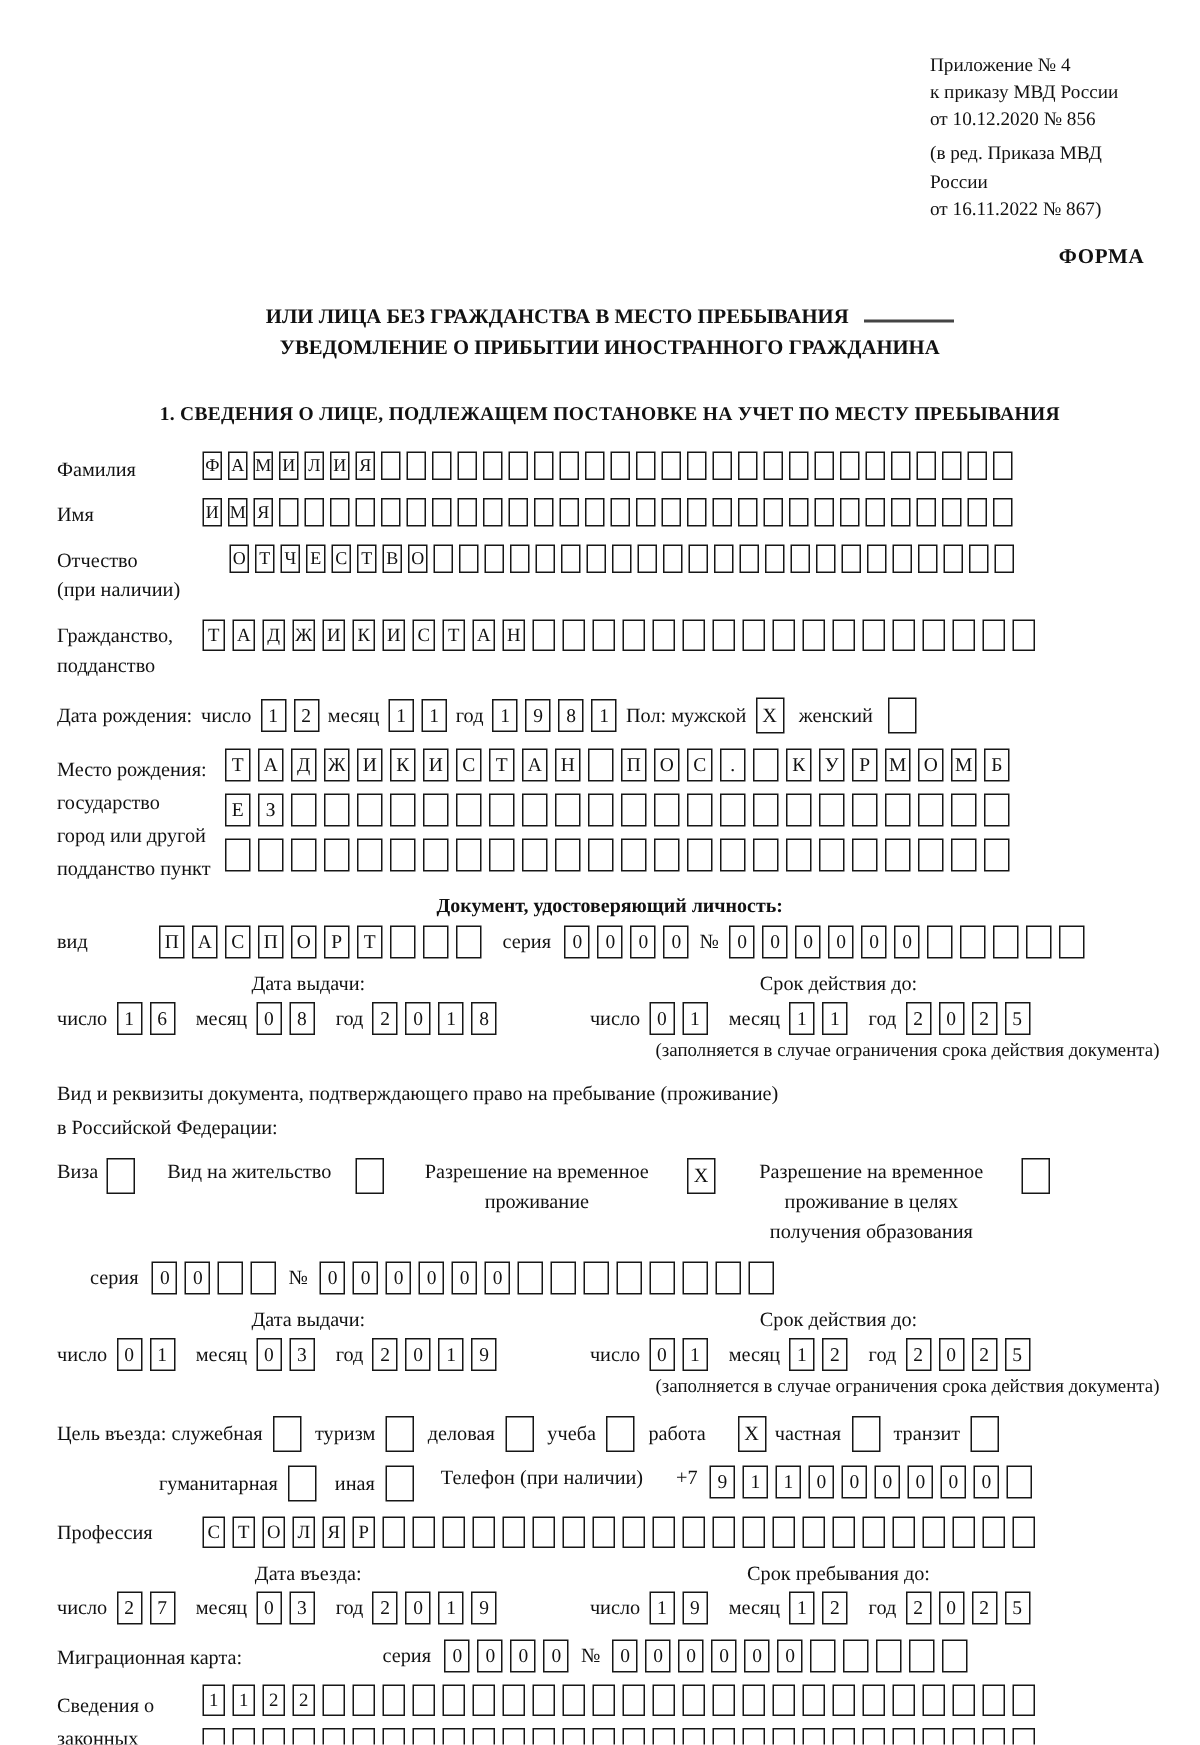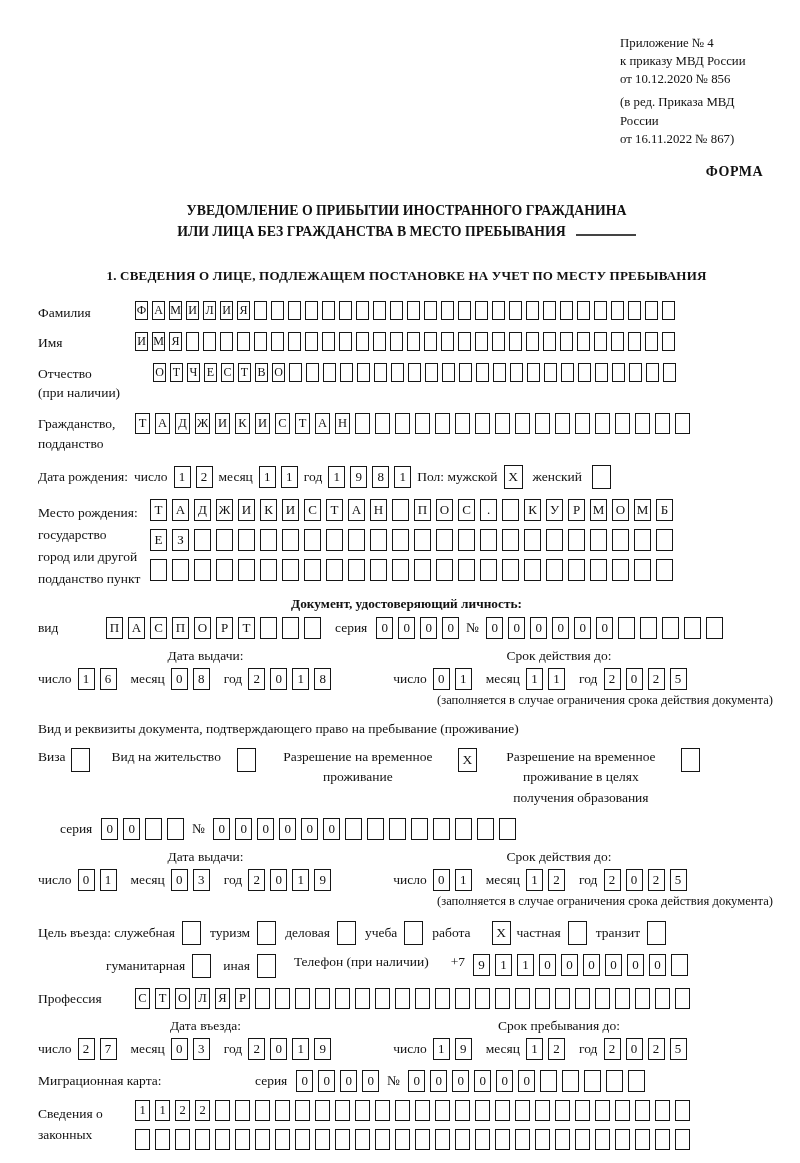--- a/index.html
+++ b/index.html
@@ -74,24 +74,24 @@
     <div>Приложение № 4</div>
     <div>к приказу МВД России</div>
     <div>от 10.12.2020 № 856</div>
     <div class="amend">(в ред. Приказа МВД России</div>
     <div>от 16.11.2022 № 867)</div>
   </div>
 
   <div class="forma">ФОРМА</div>
 
   <div class="title">
-    <div>УВЕДОМЛЕНИЕ О ПРИБЫТИИ ИНОСТРАННОГО ГРАЖДАНИНА</div>
     <div>
       <span>ИЛИ ЛИЦА БЕЗ ГРАЖДАНСТВА В МЕСТО ПРЕБЫВАНИЯ</span><span class="blankline"></span>
     </div>
+    <div>УВЕДОМЛЕНИЕ О ПРИБЫТИИ ИНОСТРАННОГО ГРАЖДАНИНА</div>
   </div>
 
   <div class="section-title">1. СВЕДЕНИЯ О ЛИЦЕ, ПОДЛЕЖАЩЕМ ПОСТАНОВКЕ НА УЧЕТ ПО МЕСТУ ПРЕБЫВАНИЯ</div>
 
   <div class="frow center" style="margin-top:16px;">
     <span class="flabel w97">Фамилия</span>
     <span class="cells s">
         <span class="cell">Ф</span>
         <span class="cell">А</span>
         <span class="cell">М</span>
@@ -435,20 +435,21 @@
           <span class="cell">2</span>
           <span class="cell">0</span>
           <span class="cell">2</span>
           <span class="cell">5</span>
         </span>
     </span>
   </div>
   <div class="note">(заполняется в случае ограничения срока действия документа)</div>
 
   <div class="docline">Вид и реквизиты документа, подтверждающего право на пребывание (проживание)</div>
+  <div class="docline" style="margin-top:2px;">в Российской Федерации:</div>
 
   <div class="permits">
     <span class="txt">Виза</span>
     <span class="chk" style="margin-left:5px;"></span>
     <span class="txt" style="margin-left:22px;text-align:right;">Вид на жительство</span>
     <span class="chk" style="margin-left:16px;"></span>
     <span class="txt" style="margin-left:14px;width:176px;">
       <span>Разрешение на временное</span><br>
       <span>проживание</span>
     </span>

